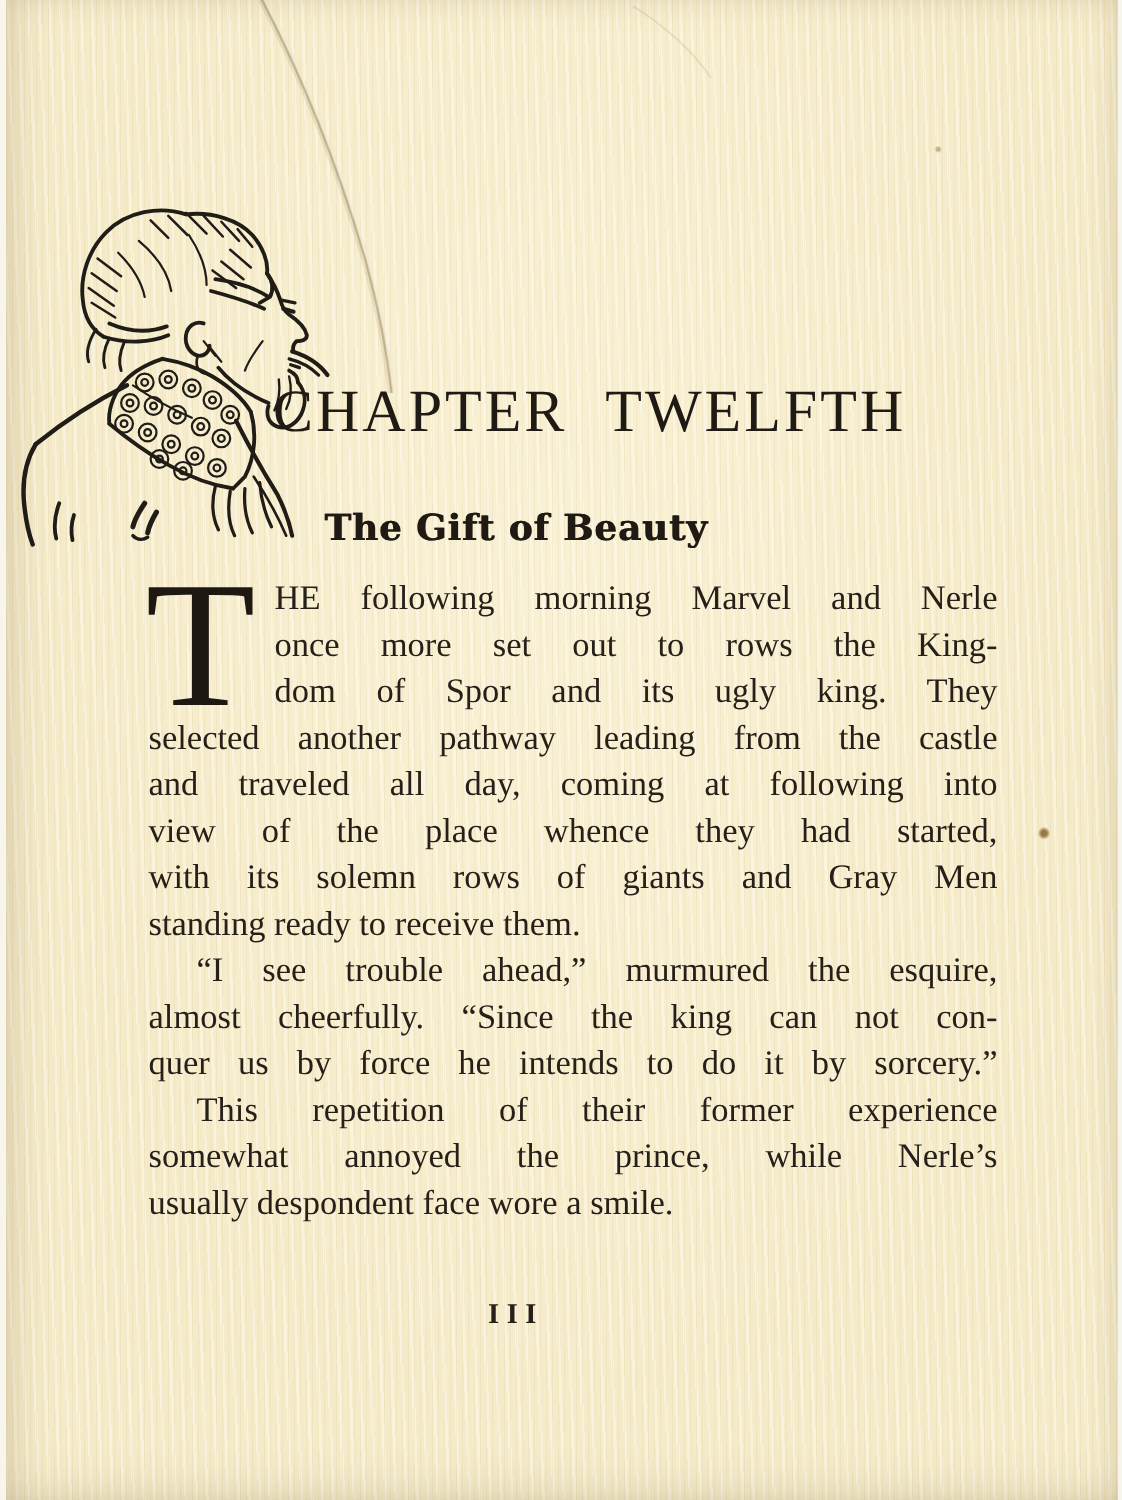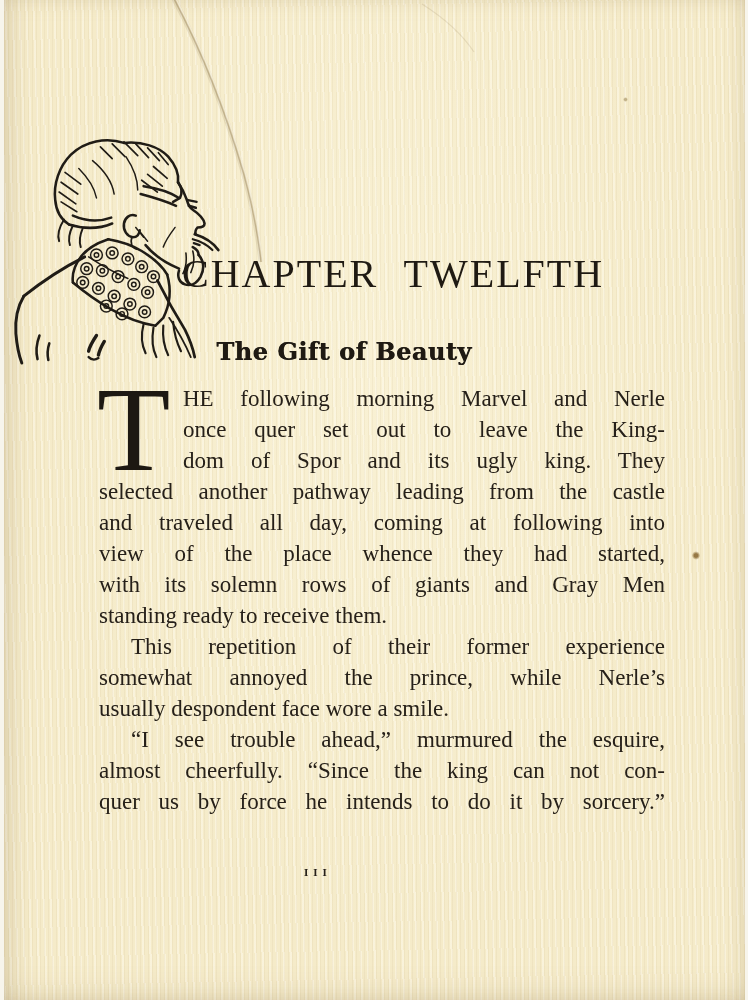--- a/index.html
+++ b/index.html
@@ -42,22 +42,22 @@
   .para{position:relative;}
   .line{text-align:justify;text-align-last:justify;}
   .line.l{text-align:center;text-align-last:left;}
   .line.ind{padding-left:32px;}
   .line.dc{padding-left:84px;}
   .dropcap{
     position:absolute;left:-2px;top:-13px;
     font-size:120px;line-height:1;color:#1d1812;
   }
   .pagenum{
-    position:absolute;left:300px;top:866px;width:80px;
-    font-size:11px;letter-spacing:5px;color:#26201a;font-weight:bold;
+    position:absolute;left:300px;top:866px;width:80px;text-align:center;
+    font-size:19px;letter-spacing:5px;color:#26201a;font-weight:bold;
   }
   .fox{
     position:absolute;border-radius:50%;
   }
   .fox1{left:688px;top:551px;width:8px;height:9px;
     background:radial-gradient(circle, rgba(134,100,45,0.85) 0 30%, rgba(134,100,45,0) 72%);}
   .fox2{left:619px;top:97px;width:5px;height:5px;
     background:radial-gradient(circle, rgba(140,115,60,0.5) 0 30%, rgba(140,115,60,0) 70%);}
   .illus{position:absolute;left:6px;top:133px;}
 </style>
@@ -161,37 +161,37 @@
   </svg>
 
   <div class="heading">CHAPTER TWELFTH</div>
 
   <div class="subtitle">The Gift of Beauty</div>
 
   <div class="textblock">
     <div class="para">
       <span class="dropcap">T</span>
       <div class="line dc">HE following morning Marvel and Nerle</div>
-      <div class="line dc">once quer set out to leave the King-</div>
+      <div class="line dc">once more set out to rows the King-</div>
       <div class="line dc">dom of Spor and its ugly king.  They</div>
       <div class="line">selected another pathway leading from the castle</div>
       <div class="line">and traveled all day, coming at following into</div>
       <div class="line">view of the place whence they had started,</div>
       <div class="line">with its solemn rows of giants and Gray Men</div>
       <div class="line l">standing ready to receive them.</div>
     </div>
     <div class="para">
+      <div class="line ind">“I see trouble ahead,” murmured the esquire,</div>
+      <div class="line">almost cheerfully.  “Since the king can not con-</div>
+      <div class="line">quer us by force he intends to do it by sorcery.”</div>
+    </div>
+    <div class="para">
       <div class="line ind">This repetition of their former experience</div>
       <div class="line">somewhat annoyed the prince, while Nerle’s</div>
       <div class="line l">usually despondent face wore a smile.</div>
-    </div>
-    <div class="para">
-      <div class="line ind">“I see trouble ahead,” murmured the esquire,</div>
-      <div class="line">almost cheerfully.  “Since the king can not con-</div>
-      <div class="line">quer us by force he intends to do it by sorcery.”</div>
     </div>
   </div>
 
   <div class="pagenum">III</div>
 
   <div class="fox fox1"></div>
   <div class="fox fox2"></div>
 
   <svg class="overlay" width="741" height="1000" viewBox="0 0 741 1000" fill="none">
     <path d="M168 -5 C200 55 224 120 240 175 C249 208 254 235 257 262" stroke="rgba(150,128,88,0.16)" stroke-width="5"></path>

